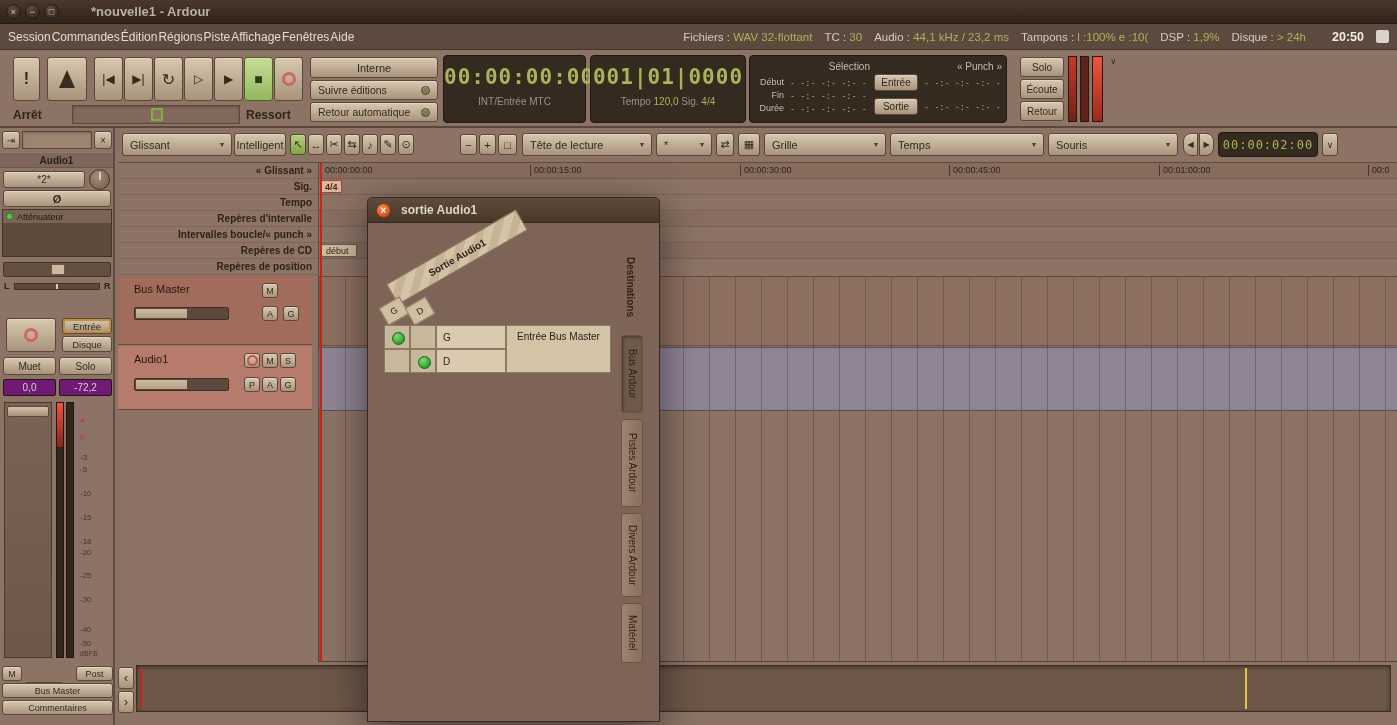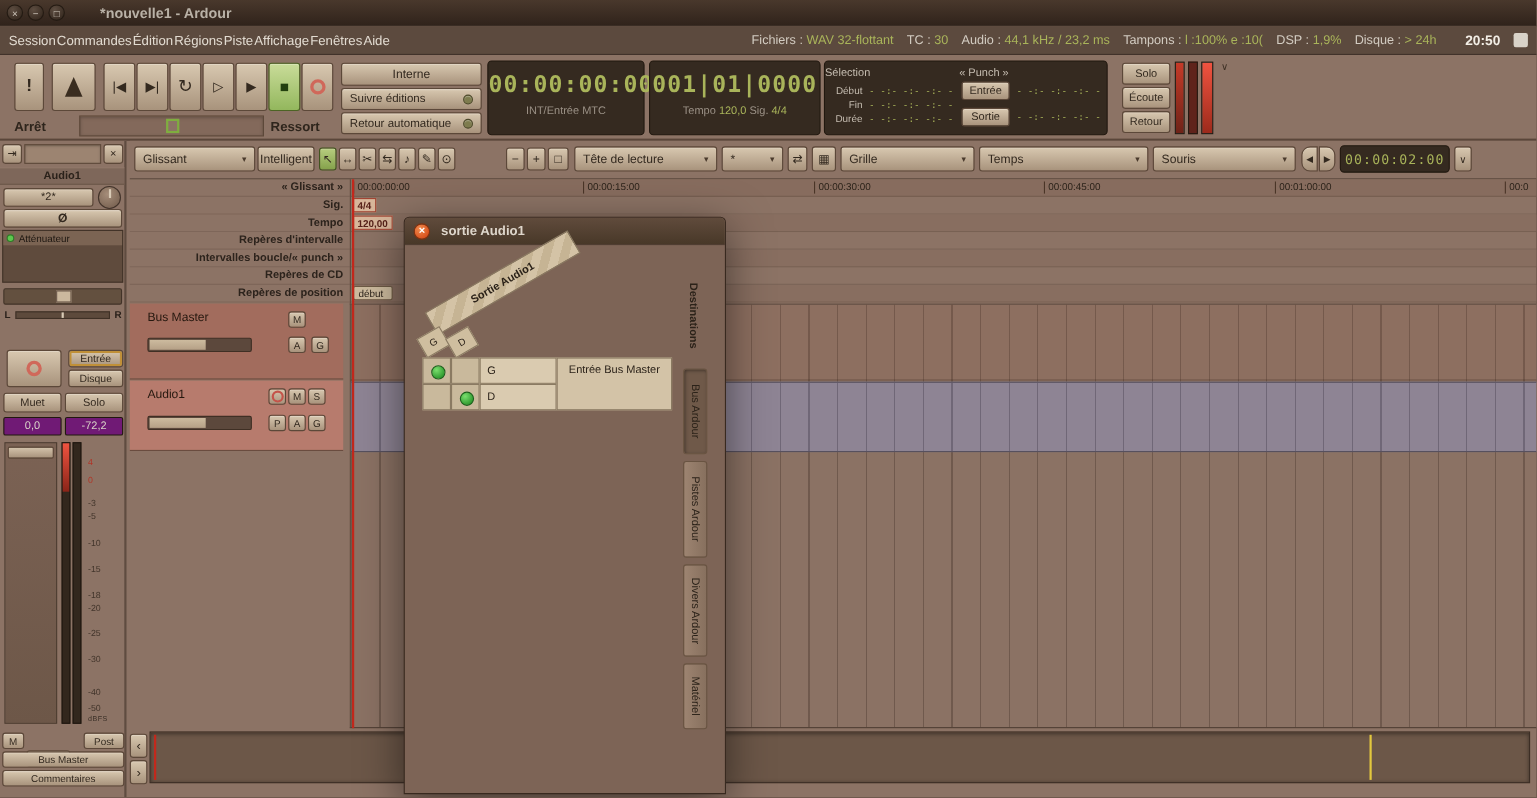--- a/index.html
+++ b/index.html
@@ -49,21 +49,21 @@
   .ring { width:14px; height:14px; border:3px solid #d0685a; border-radius:50%; }
   .metro { width:0; height:0; border-left:8px solid transparent; border-right:8px solid transparent; border-bottom:18px solid #3a2d20; }
   .shuttlelabel { position:absolute; font-size:12px; font-weight:bold; color:#2e251c; }
   .shuttle { position:absolute; background:#83695b; border:1px solid #5c4839; box-shadow:inset 0 1px 3px rgba(0,0,0,.25); }
   .shuttle-handle { position:absolute; left:78px; top:2px; width:12px; height:13px; background:#8c7365; border:2px solid #7fae3f; }
   .led { width:9px; height:9px; border-radius:50%; background:#7e7c4e; border:1px solid #4e4a2c; box-shadow:inset 0 1px 1px rgba(255,255,255,.35); }
   .led-btn { justify-content:space-between; padding:0 7px; font-size:10.5px; }
   .clocktime { font-family:"DejaVu Sans Mono", monospace; color:#a9b45a; font-size:21px; font-weight:bold;
     text-align:center; margin-top:9px; letter-spacing:1px; }
   .clocksub { text-align:center; color:#9b9186; font-size:10px; margin-top:7px; }
-  .ptitle { position:absolute; top:5px; text-align:left; color:#c6bdb1; font-size:10px; }
+  .ptitle { position:absolute; top:5px; text-align:right; color:#c6bdb1; font-size:10px; }
   .plabel { position:absolute; color:#c6bdb1; font-size:9px; width:34px; text-align:right; }
   .pval { position:absolute; color:#a9b45a; font-family:"DejaVu Sans Mono", monospace; font-size:8.5px; white-space:nowrap; }
   .pbtn { width:44px; height:17px; font-size:10px; }
   .monbtn { width:44px; height:20px; font-size:10px; }
   .mbar { position:absolute; top:0; bottom:0; width:9px; border:1px solid #241a12; background:#32271d; }
 
   
   .editbar { position:absolute; left:118px; top:128px; width:1279px; height:35px; background:#8c7365;
     border-bottom:1px solid #5f4c40; }
   .tool { width:16px; height:21px; top:6px; font-size:11px; }
@@ -412,23 +412,20 @@
       <span class="tick" style="left:2px">00:00:00:00</span>
       <span class="tick" style="left:211px">00:00:15:00</span>
       <span class="tick" style="left:421px">00:00:30:00</span>
       <span class="tick" style="left:630px">00:00:45:00</span>
       <span class="tick" style="left:840px">00:01:00:00</span>
       <span class="tick" style="left:1049px">00:0</span>
     </div>
     <div class="rrow">
         <span class="rbox">4/4</span>
       </div>
-    <div class="rrow" style="background:#886e60">
-        <span class="rbox">120,00</span>
-      </div>
     <div class="rrow"></div>
     <div class="rrow" style="background:#886e60"></div>
     <div class="rrow"></div>
     <div class="rrow" style="background:#886e60">
         <span class="marker">début</span>
       </div>
   </div>
 
   <div class="lanes">
     <div class="lane buslane" style="top:0;height:69px"></div>

